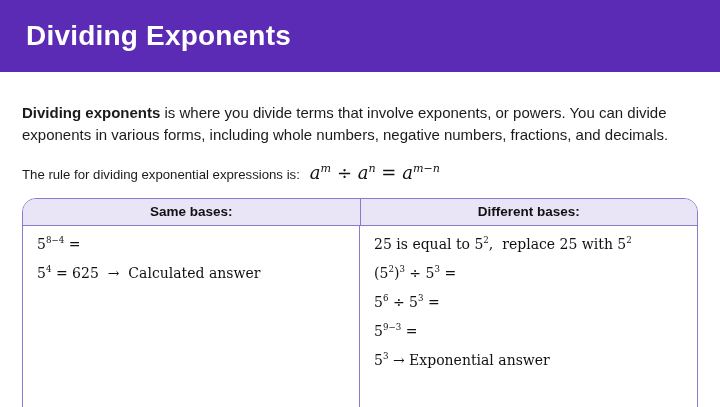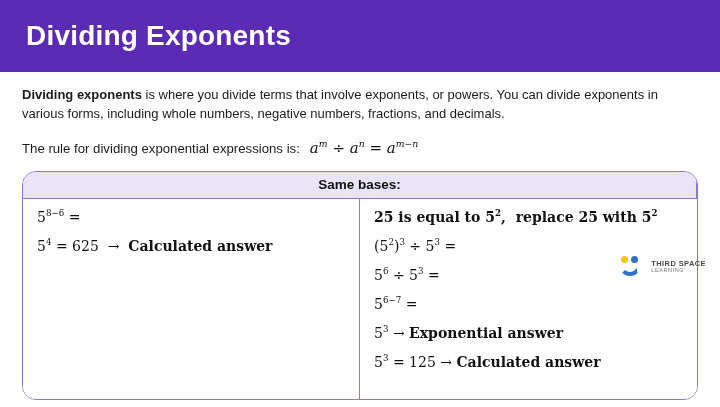--- a/index.html
+++ b/index.html
@@ -33,41 +33,41 @@
     font-size: 28px;
     font-weight: bold;
     letter-spacing: 0.2px;
     line-height: 1;
   }
   .body-area {
     padding: 14px 22px 0 22px;
     box-sizing: border-box;
   }
   .intro {
-    font-size: 13px;
+    font-size: 15px;
     color: #1b1b1b;
     line-height: 1.45;
-    margin: 0 0 2px 0;
+    margin: 16px 0 2px 0;
   }
   .intro b {
     font-weight: bold;
   }
   .rule-line {
     font-size: 13.2px;
     color: #1b1b1b;
     line-height: 1.45;
     margin-top: 14px;
     display: flex;
     align-items: baseline;
     gap: 10px;
   }
   .math {
     font-family: "DejaVu Serif", serif;
     font-style: italic;
-    font-size: 15px;
+    font-size: 18px;
     color: #111111;
     white-space: nowrap;
   }
   .math .op {
     font-style: normal;
   }
   sup {
     font-size: 0.62em;
     vertical-align: super;
     line-height: 0;
@@ -116,21 +116,20 @@
     font-size: 14px;
     color: #111111;
     margin-bottom: 13px;
     white-space: nowrap;
   }
   .mline:last-child {
     margin-bottom: 0;
   }
   .mtext {
     font-style: normal;
-    font-weight: bold;
   }
   .logo {
     position: absolute;
     right: 14px;
     bottom: 26px;
     display: flex;
     align-items: center;
     gap: 6px;
   }
   .logo-mark {
@@ -194,47 +193,36 @@
     <p class="intro"><b>Dividing exponents</b><span> is where you divide terms that involve exponents, or powers. You can divide exponents in various forms, including whole numbers, negative numbers, fractions, and decimals.</span></p>
 
     <div class="rule-line">
       <span>The rule for dividing exponential expressions is:</span>
       <span class="math" aria-label="a to the m divided by a to the n equals a to the m minus n">a<sup>m</sup> <span class="op">÷</span> a<sup>n</sup> <span class="op">=</span> a<sup>m−n</sup></span>
     </div>
 
     <div class="table">
       <div class="thead">
         <div class="th left">Same bases:</div>
+        <div class="th">Different bases:</div>
       </div>
       <div class="tbody">
 
         <div class="td left">
-          <div class="mline">5<sup>8−6</sup> =</div>
+          <div class="mline">5<sup>8−4</sup> =</div>
           <div class="mline">5<sup>4</sup> = 625 &nbsp;→&nbsp; <span class="mtext">Calculated answer</span></div>
         </div>
 
         <div class="td">
           <div class="mline"><span class="mtext">25 is equal to 5<sup>2</sup>,&nbsp; replace 25 with 5<sup>2</sup></span></div>
           <div class="mline">(5<sup>2</sup>)<sup>3</sup> ÷ 5<sup>3</sup> =</div>
           <div class="mline">5<sup>6</sup> ÷ 5<sup>3</sup> =</div>
-          <div class="mline">5<sup>6−7</sup> =</div>
+          <div class="mline">5<sup>9−3</sup> =</div>
           <div class="mline">5<sup>3</sup> → <span class="mtext">Exponential answer</span></div>
-          <div class="mline">5<sup>3</sup> = 125 → <span class="mtext">Calculated answer</span></div>
         </div>
 
       </div>
     </div>
 
   </div>
 
-  <div class="logo">
-    <div class="logo-mark">
-      <span class="dot dot-y"></span>
-      <span class="dot dot-b"></span>
-      <span class="arc"></span>
-    </div>
-    <div class="logo-text">
-      <span class="l1">THIRD SPACE</span>
-      <span class="l2">LEARNING</span>
-    </div>
-  </div>
 
 </div>
 
 </body></html>

